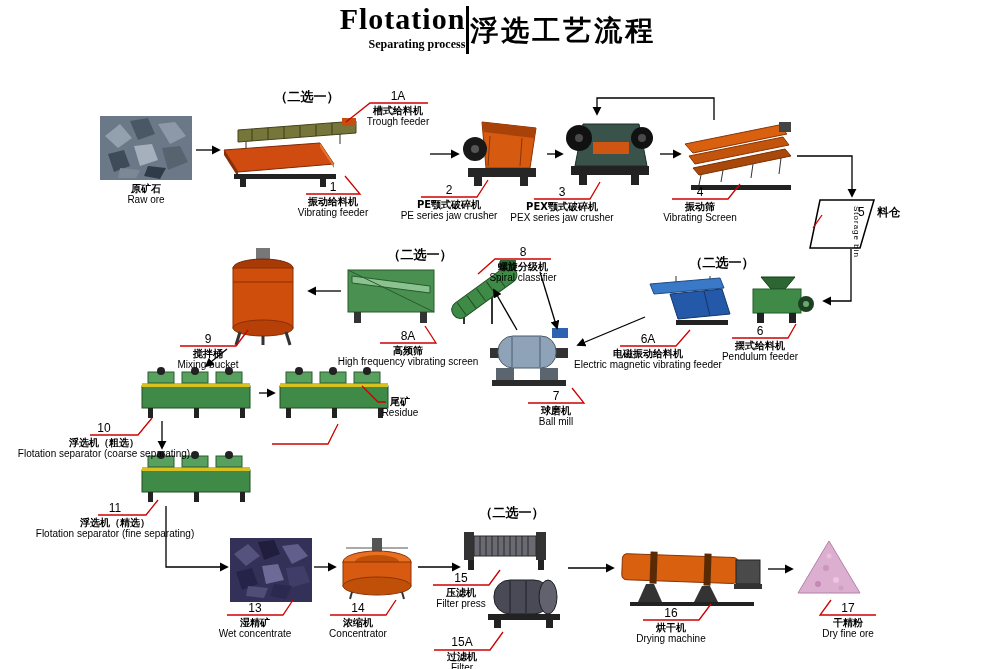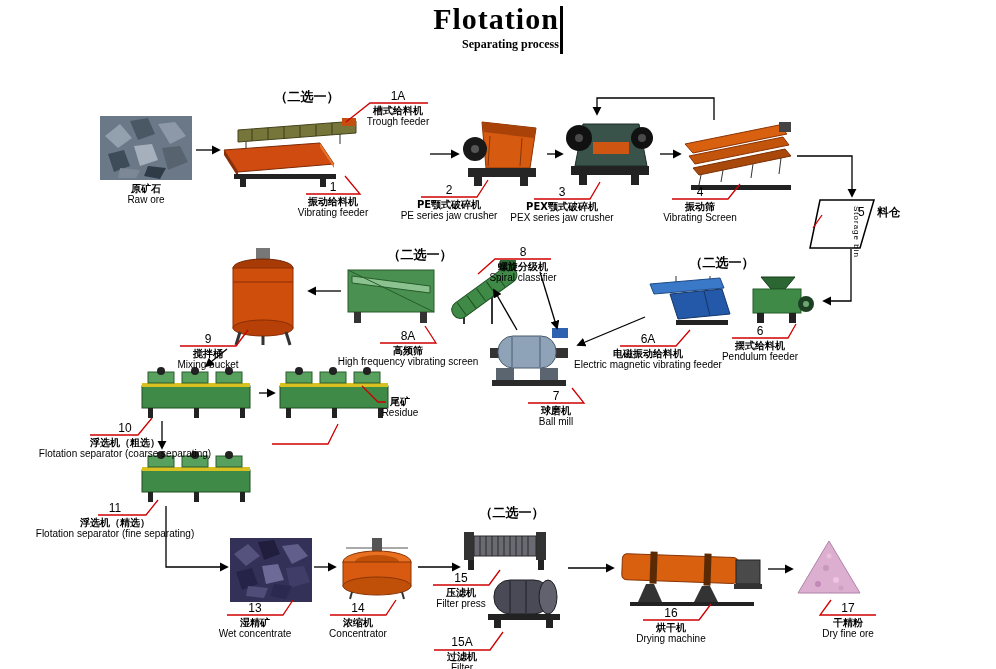--- a/index.html
+++ b/index.html
@@ -29,20 +29,21 @@
 <body>
 
 <div class="canvas">
 
   <div class="title-wrap">
     <div class="title-en">
       <div class="main">Flotation</div>
       <div class="sub">Separating process</div>
     </div>
     <div class="title-bar"></div>
+    <div class="title-zh">浮选工艺流程</div>
   </div>
 
   <svg class="overlay" width="996" height="669" viewBox="0 0 996 669">
     <defs>
       <marker id="ah" viewBox="0 0 10 10" refX="8" refY="5" markerWidth="7" markerHeight="7" orient="auto">
         <path d="M0,0 L10,5 L0,10 Z" fill="#000"></path>
       </marker>
     </defs>
     <g stroke="#000" stroke-width="1.3" fill="none">
       <path d="M196,150 H219" marker-end="url(#ah)"></path>
@@ -470,21 +471,21 @@
     <div class="zh">高频筛</div>
     <div class="en">High frequency vibrating screen</div>
   </div>
 
   <div class="lbl" style="left:208px;top:333px">
     <div class="num">9</div>
     <div class="zh">搅拌桶</div>
     <div class="en">Mixing bucket</div>
   </div>
 
-  <div class="lbl" style="left:125px;top:422px">
+  <div class="lbl" style="left:104px;top:422px">
     <div class="num">10</div>
     <div class="zh">浮选机（粗选）</div>
     <div class="en">Flotation separator (coarse separating)</div>
   </div>
 
 
   <div class="lbl" style="left:400px;top:396px">
     <div class="zh" style="margin-top:0">尾矿</div>
     <div class="en">Residue</div>
   </div>

